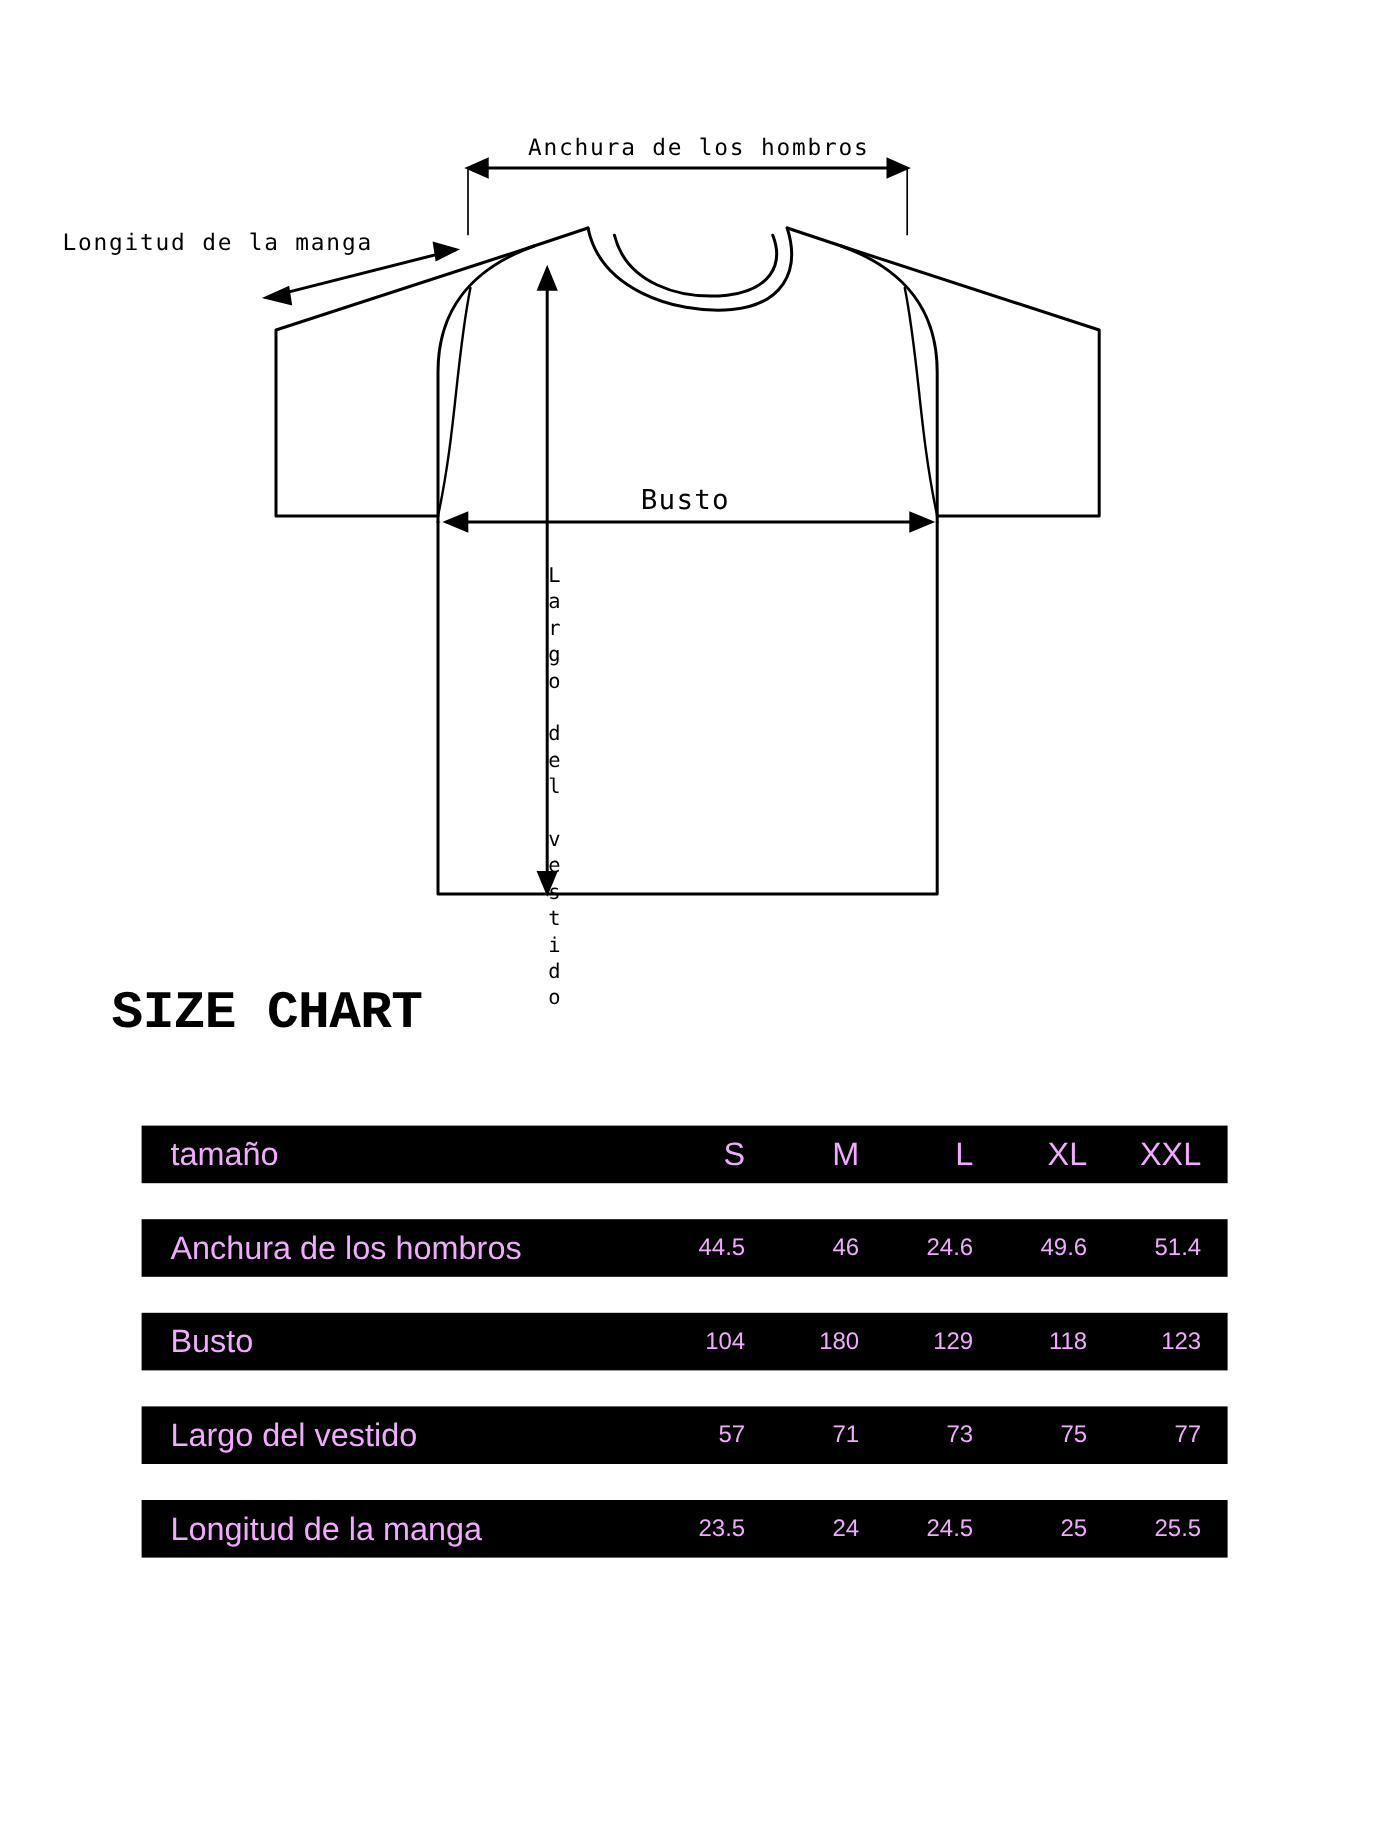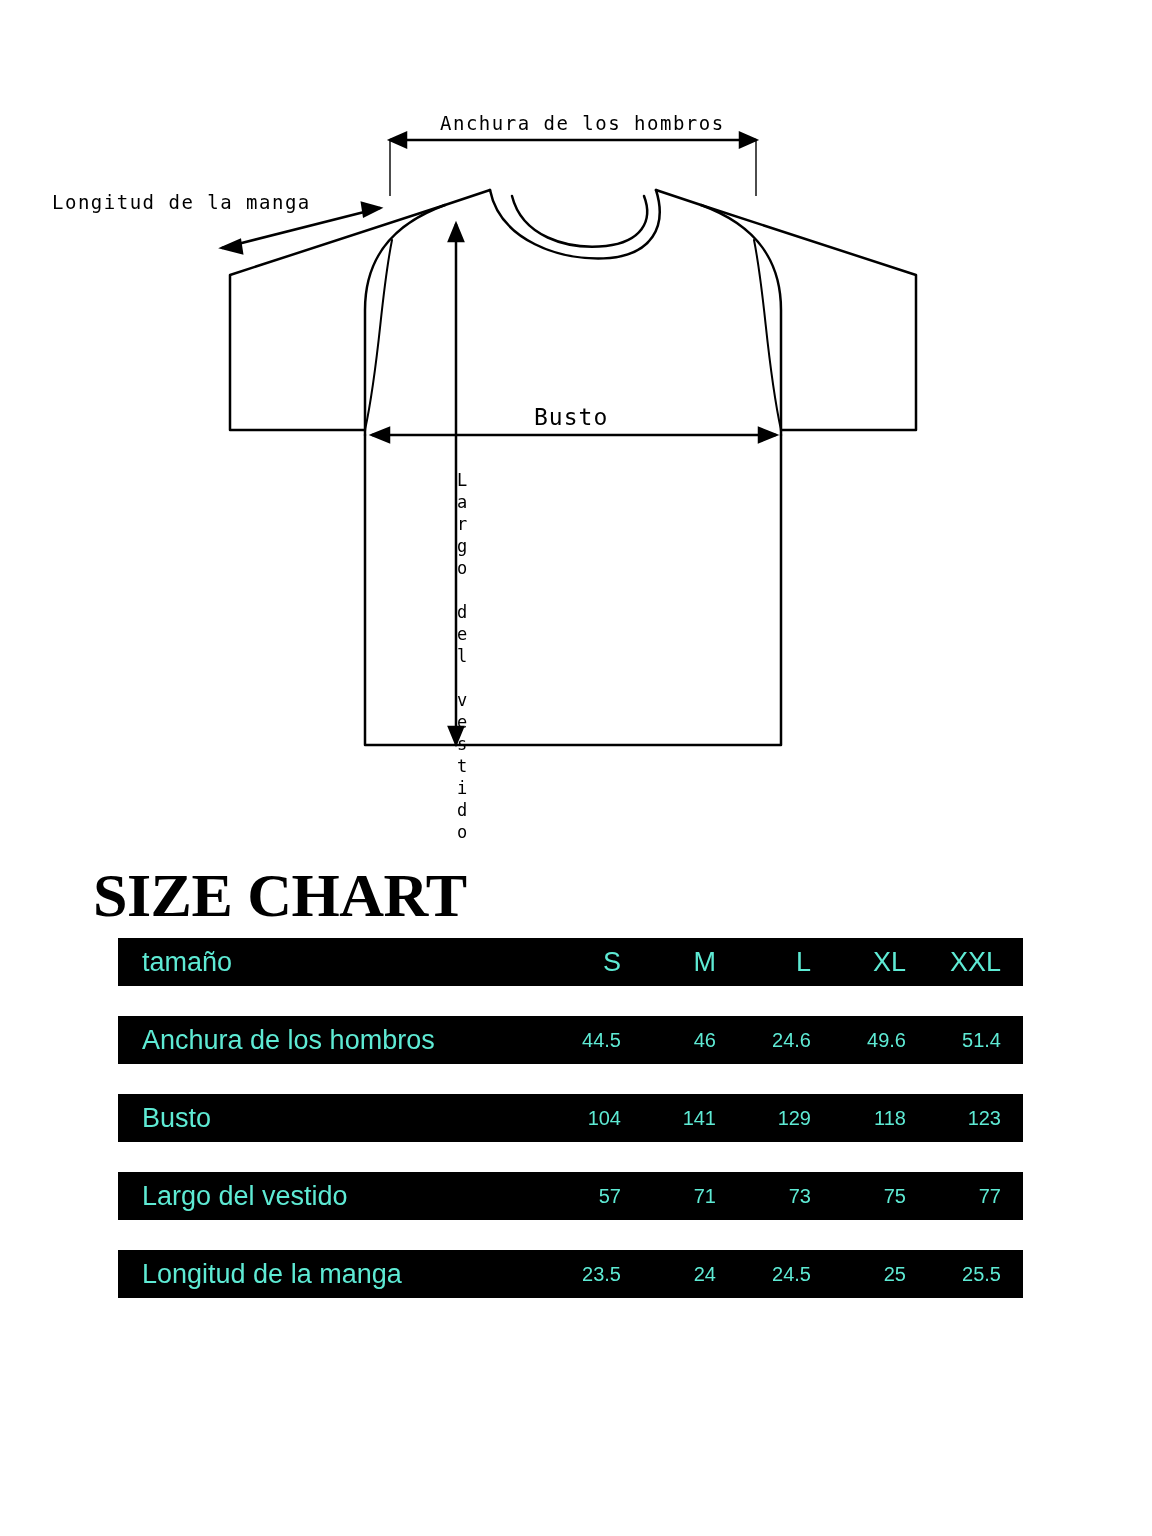--- a/index.html
+++ b/index.html
@@ -46,38 +46,38 @@
     writing-mode: vertical-rl;
     text-orientation: upright;
     letter-spacing: 2px;
     font-size: 17px;
   }
 
   
   #size-chart-title {
     position: absolute;
     left: 93px;
-    top: 860px;
-    font-family: Liberation Serif, serif;
+    top: 820px;
+    font-family: Liberation Mono, monospace;
     font-weight: bold;
-    font-size: 62px;
+    font-size: 44px;
     letter-spacing: -0.5px;
   }
 
   #size-table {
     position: absolute;
     left: 118px;
     top: 938px;
     width: 905px;
   }
   .chart-row {
     display: flex;
     align-items: center;
     background: #000000;
-    color: #5eead4;
+    color: #f0abfc;
     height: 48px;
     margin-bottom: 30px;
   }
   .chart-row .rowhead {
     flex: 0 0 430px;
     padding-left: 24px;
     font-size: 27px;
     text-align: left;
     box-sizing: border-box;
   }
@@ -168,21 +168,21 @@
     <div class="cell">44.5</div>
     <div class="cell">46</div>
     <div class="cell">24.6</div>
     <div class="cell">49.6</div>
     <div class="cell">51.4</div>
   </div>
 
   <div class="chart-row">
     <div class="rowhead">Busto</div>
     <div class="cell">104</div>
-    <div class="cell">141</div>
+    <div class="cell">180</div>
     <div class="cell">129</div>
     <div class="cell">118</div>
     <div class="cell">123</div>
   </div>
 
   <div class="chart-row">
     <div class="rowhead">Largo del vestido</div>
     <div class="cell">57</div>
     <div class="cell">71</div>
     <div class="cell">73</div>

